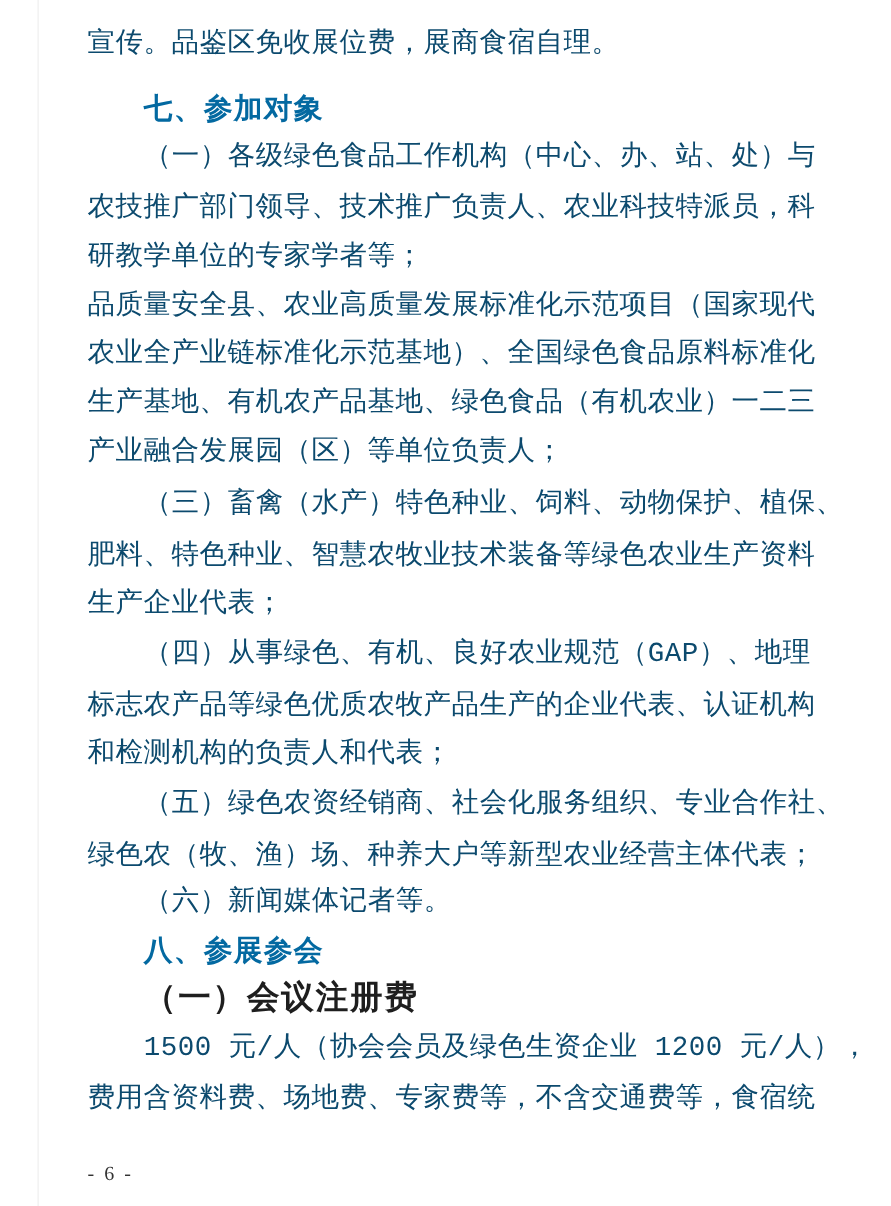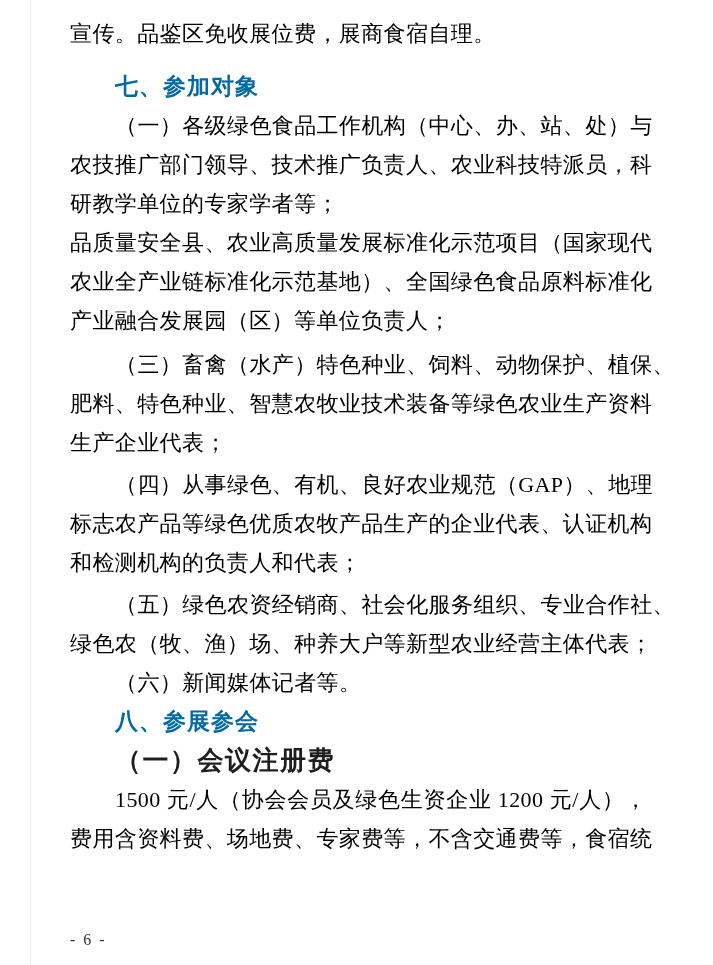--- a/index.html
+++ b/index.html
@@ -29,29 +29,29 @@
     position: absolute;
     left: 70px;
     top: 14px;
     width: 577px;
   }
   .ln {
     margin: 0;
     font-size: 22px;
     line-height: 39px;
     height: 39px;
-    color: #000000;
+    color: #0c4a6e;
     letter-spacing: 0.4px;
     text-align: justify;
     text-align-last: justify;
     text-justify: inter-character;
     white-space: nowrap;
   }
   .noj { text-align-last: left; }
-  .ind { text-indent: 45px; }
+  .ind { text-indent: 45px; font-family: Liberation Mono, monospace; }
   .h-sans {
     font-family: "Liberation Sans", "DejaVu Sans", sans-serif;
     font-weight: 700;
     font-size: 23px;
     letter-spacing: 1px;
     color: #0369a1;
   }
   .h-serif {
     font-weight: 700;
     font-size: 26px;
@@ -80,20 +80,21 @@
   <div class="scan-artifact"></div>
 
   <main class="doc-body">
     <p class="ln noj">宣传。品鉴区免收展位费，展商食宿自理。</p>
     <p class="ln ind noj h-sans mt14">七、参加对象</p>
     <p class="ln ind">（一）各级绿色食品工作机构（中心、办、站、处）与</p>
     <p class="ln">农技推广部门领导、技术推广负责人、农业科技特派员，科</p>
     <p class="ln noj">研教学单位的专家学者等；</p>
     <p class="ln">品质量安全县、农业高质量发展标准化示范项目（国家现代</p>
     <p class="ln">农业全产业链标准化示范基地）、全国绿色食品原料标准化</p>
+    <p class="ln">生产基地、有机农产品基地、绿色食品（有机农业）一二三</p>
     <p class="ln noj">产业融合发展园（区）等单位负责人；</p>
     <p class="ln ind mt5">（三）畜禽（水产）特色种业、饲料、动物保护、植保、</p>
     <p class="ln">肥料、特色种业、智慧农牧业技术装备等绿色农业生产资料</p>
     <p class="ln noj">生产企业代表；</p>
     <p class="ln ind mt3">（四）从事绿色、有机、良好农业规范（GAP）、地理</p>
     <p class="ln">标志农产品等绿色优质农牧产品生产的企业代表、认证机构</p>
     <p class="ln noj">和检测机构的负责人和代表；</p>
     <p class="ln ind mt3">（五）绿色农资经销商、社会化服务组织、专业合作社、</p>
     <p class="ln">绿色农（牧、渔）场、种养大户等新型农业经营主体代表；</p>
     <p class="ln ind noj">（六）新闻媒体记者等。</p>

